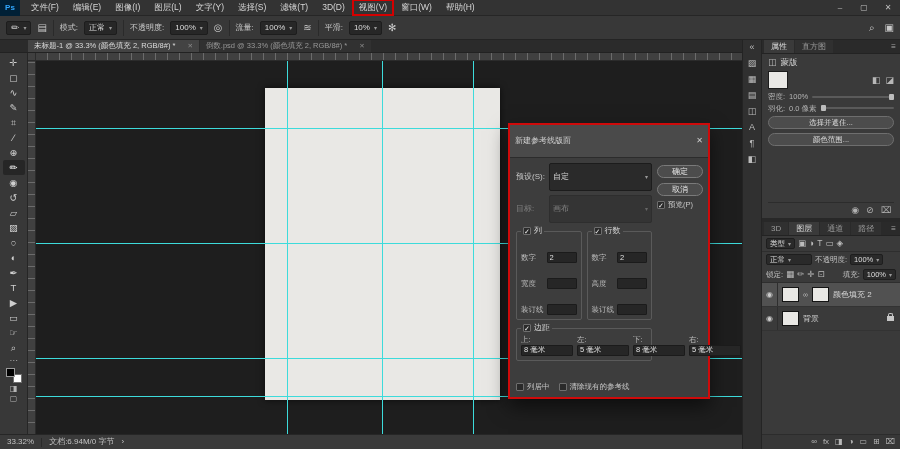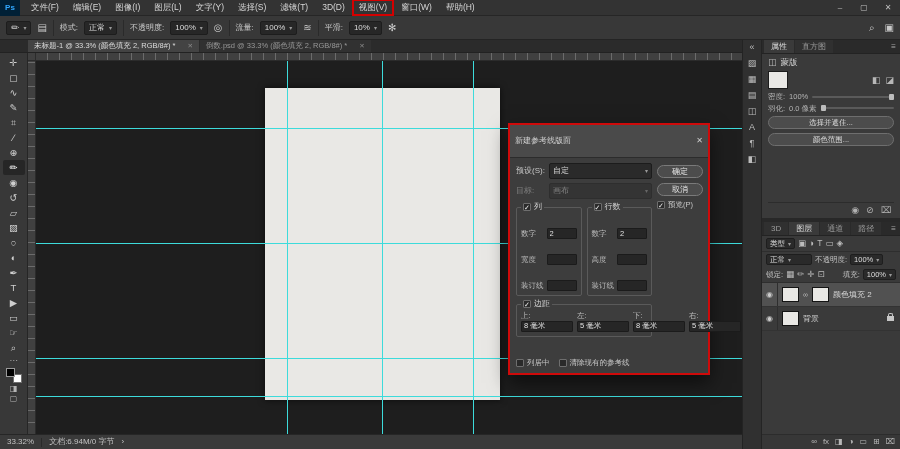--- a/index.html
+++ b/index.html
@@ -51,21 +51,21 @@
 
   
   .dialog{position:absolute;left:480px;top:70px;width:202px;background:#3d3d3d;border:2px solid #cf0a0a;box-shadow:0 8px 18px rgba(0,0,0,.55);z-index:5;font-size:8px;color:#d4d4d4}
   .dlg-title{height:14px;background:#4a4a4a;border-bottom:1px solid #2c2c2c;display:flex;align-items:center;padding:16px 5px}
   .dlg-close{margin-left:auto;font-size:8px;color:#ccc}
   .dlg-body{display:flex;gap:5px;padding:5px 5px 6px 6px}
   .dlg-left{flex:1;display:flex;flex-direction:column;gap:4px;min-width:0}
   .frow{display:flex;align-items:center;}
   .frow>label{min-width:33px;color:#c9c9c9}
   .frow.disabled{opacity:.45}
-  .select{flex:1;display:flex;align-items:center;background:#2a2a2a;border:1px solid #1c1c1c;border-radius:2px;height:16px;padding:0 3px}
+  .select{flex:1;display:flex;align-items:center;background:#2a2a2a;border:1px solid #1c1c1c;border-radius:2px;height:28px;padding:0 3px}
   .select .car{margin-left:auto}
   .groups{display:flex;gap:5px}
   fieldset{border:1px solid #5a5a5a;border-radius:2px;padding:2px 4px 4px;flex:1;min-width:0}
   legend{display:flex;align-items:center;gap:3px;padding:0 2px}
   .grow{display:flex;align-items:center;gap:3px;margin-top:15px}
   .grow>label{width:25px;font-size:7.5px;color:#bdbdbd;white-space:nowrap}
   .fld{width:30px;height:11px;background:#262626;border:1px solid #1b1b1b;border-radius:1px;color:#e0e0e0;font-size:7.5px;padding:0 2px;font-family:inherit}
   .cb{width:8px;height:8px;flex:none;background:#2a2a2a;border:1px solid #6e6e6e;border-radius:1px;display:inline-flex;align-items:center;justify-content:center}
   .cb.checked::after{content:"✓";font-size:7px;color:#efefef}
   .mrow{display:flex;gap:4px;margin-top:2px}

